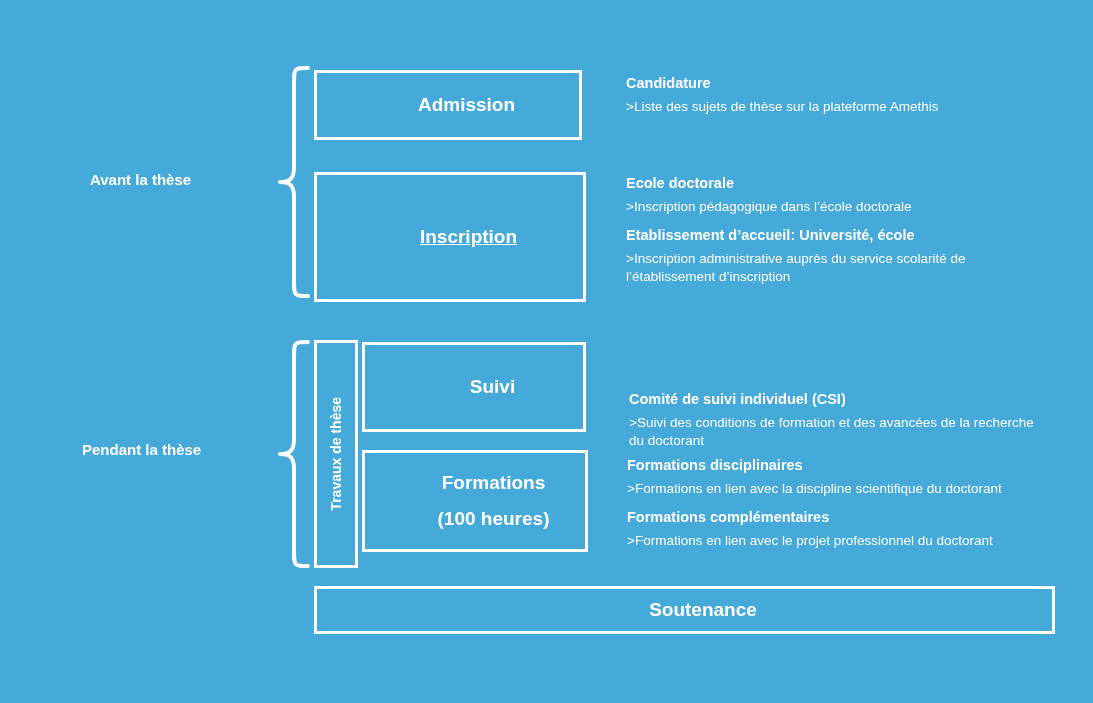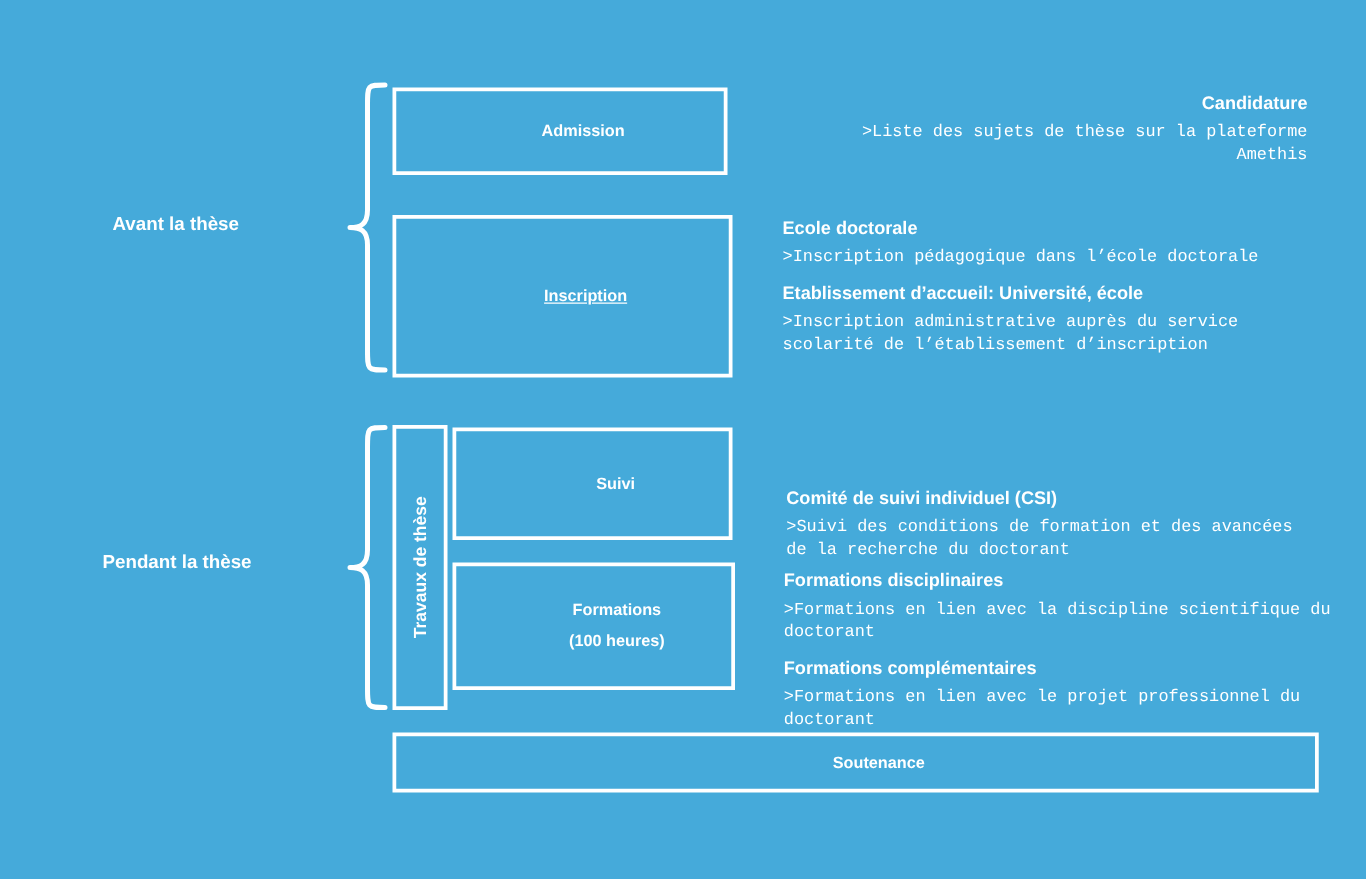--- a/index.html
+++ b/index.html
@@ -35,21 +35,21 @@
   .box {
     position: absolute;
     border: 3px solid #ffffff;
     box-sizing: border-box;
     display: flex;
     flex-direction: column;
     align-items: center;
     justify-content: center;
     color: #ffffff;
     font-weight: bold;
-    font-size: 13px;
+    font-size: 19px;
     text-align: center;
     line-height: 1.9;
     padding-left: 37px;
   }
 
   .box-vertical {
     position: absolute;
     border: 3px solid #ffffff;
     box-sizing: border-box;
     display: flex;
@@ -73,40 +73,39 @@
     font-weight: bold;
     font-size: 14.5px;
     margin: 0 0 5px 0;
     line-height: 1.3;
   }
   .note-body {
     font-size: 13.5px;
     margin: 0 0 10px 0;
     line-height: 1.35;
     font-weight: normal;
-    font-family: Liberation Mono, monospace;
   }
   .note-body:last-child { margin-bottom: 0; }
 </style>
 </head>
 <body>
 
 <div id="diagram">
 
   <div class="phase-label" style="left:90px; top:171px;">Avant la thèse</div>
 
   <svg class="brace" style="left:258px; top:62px;" width="56" height="240" viewBox="0 0 56 240">
     <path d="M50 6 C 36 6, 36 6, 36 22 L36 106 C36 118, 30 120, 22 120 C30 120, 36 122, 36 134 L36 218 C36 234, 36 234, 50 234" fill="none" stroke="#ffffff" stroke-width="4" stroke-linecap="round" stroke-linejoin="round"></path>
   </svg>
 
   <div class="box" style="left:314px; top:70px; width:268px; height:70px;">
     <span>Admission</span>
   </div>
 
-  <div class="note" style="left:626px; top:74px; width:420px;text-align:right;">
+  <div class="note" style="left:626px; top:74px; width:420px;">
     <p class="note-title">Candidature</p>
     <p class="note-body">&gt;Liste des sujets de thèse sur la plateforme Amethis</p>
   </div>
 
   <div class="box" style="left:314px; top:172px; width:272px; height:130px;text-decoration:underline;">
     <span>Inscription</span>
   </div>
 
   <div class="note" style="left:626px; top:174px; width:420px;">
     <p class="note-title">Ecole doctorale</p>

